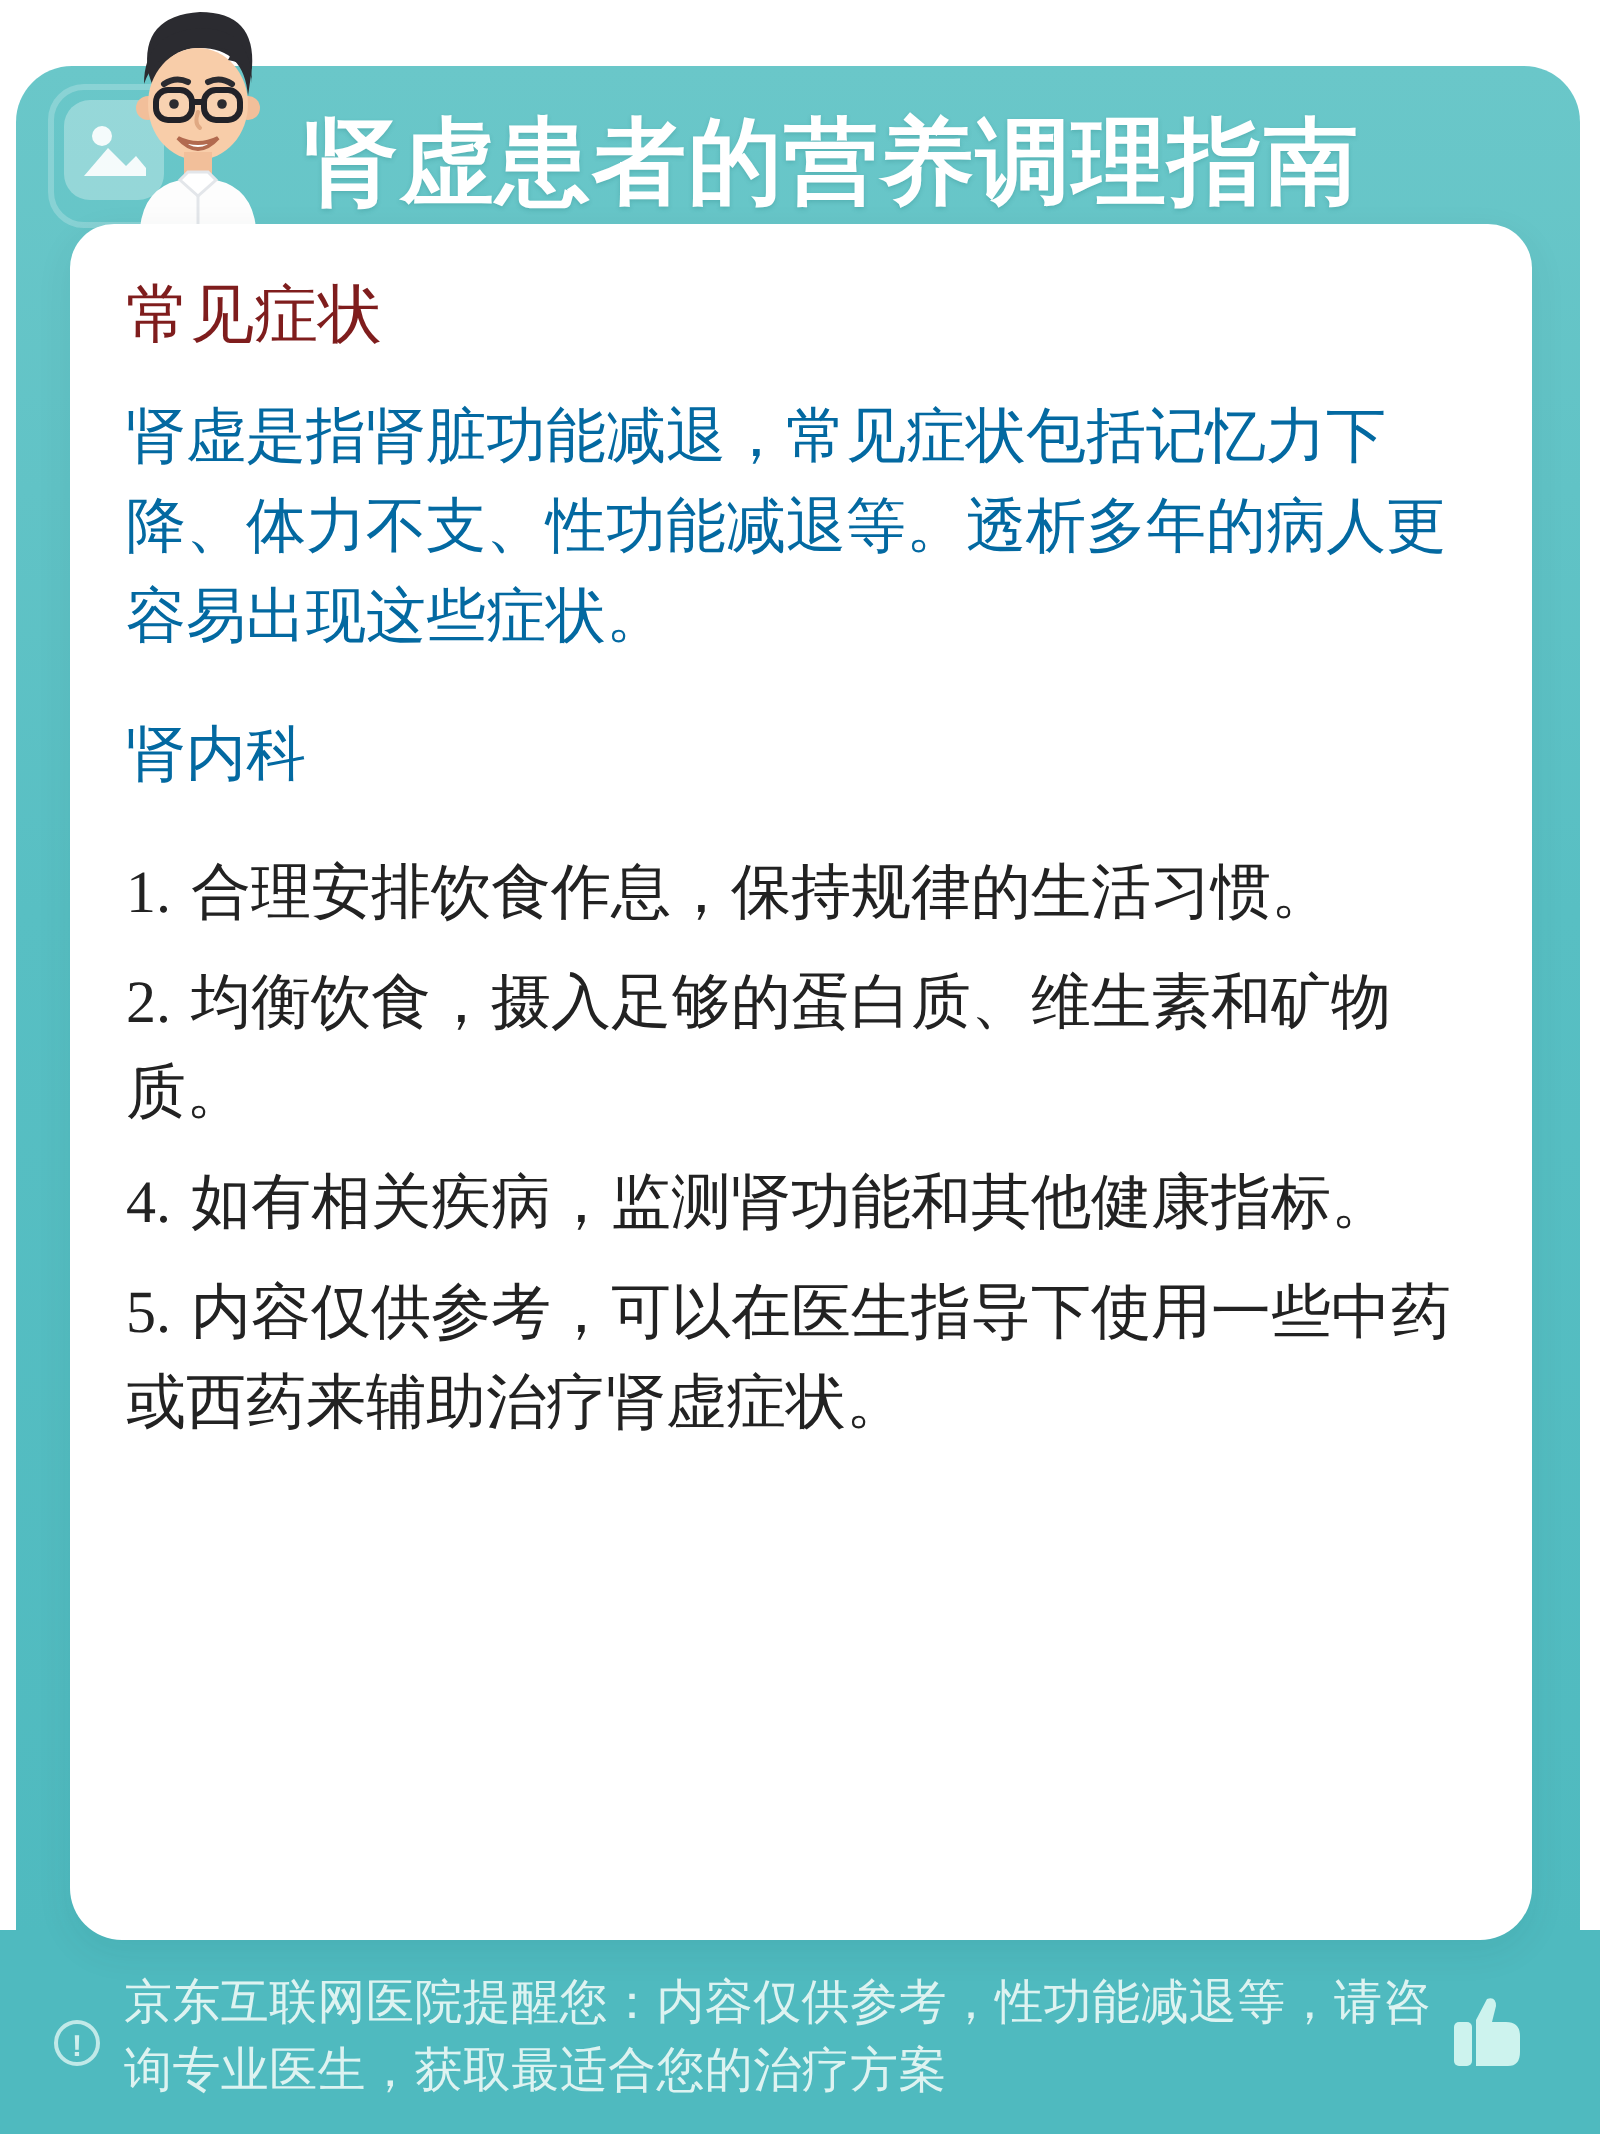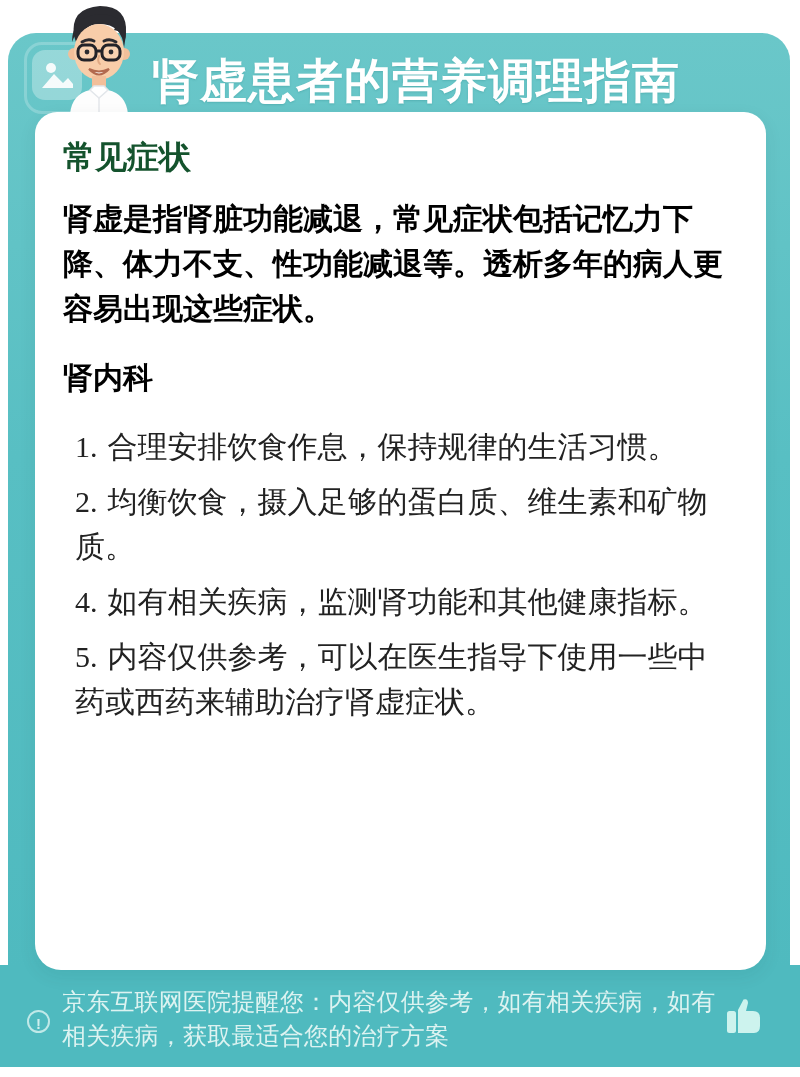--- a/index.html
+++ b/index.html
@@ -46,27 +46,27 @@
   
   .content-card{
     position:absolute;left:35px;top:112px;width:731px;height:858px;
     background:#ffffff;border-radius:22px 22px 26px 26px;
     z-index:4;box-sizing:border-box;
     padding:28px 28px 0 28px;
     box-shadow:0 6px 18px rgba(0,70,70,0.08);
   }
   .content-card h2{
     margin:0 0 22px 0;
-    font-size:32px;line-height:34px;font-weight:bold;color:#14532d;
+    font-size:32px;line-height:34px;font-weight:normal;color:#7f1d1d;
   }
   .content-card p.body{
     margin:0 0 24px 0;
-    font-size:30px;line-height:45px;color:#000000;font-weight:bold;
+    font-size:30px;line-height:45px;color:#0369a1;
   }
-  .tips-list{margin:12px;padding:0;list-style:none;}
+  .tips-list{margin:0;padding:0;list-style:none;}
   .tips-list li{
     margin:0 0 10px 0;
     font-size:30px;line-height:45px;color:#222222;
   }
   .num{
     font-family:"Liberation Serif","DejaVu Serif",serif;
     margin-right:10px;
   }
   
   .info-icon{
@@ -144,19 +144,19 @@
 
   <ul class="tips-list">
     <li><span class="num">1.</span><span>合理安排饮食作息，保持规律的生活习惯。</span></li>
     <li><span class="num">2.</span><span>均衡饮食，摄入足够的蛋白质、维生素和矿物质。</span></li>
     <li><span class="num">4.</span><span>如有相关疾病，监测肾功能和其他健康指标。</span></li>
     <li><span class="num">5.</span><span>内容仅供参考，可以在医生指导下使用一些中药或西药来辅助治疗肾虚症状。</span></li>
   </ul>
 </div>
 
 <div class="info-icon">!</div>
-<div class="footer-notice">京东互联网医院提醒您：内容仅供参考，如有相关疾病，如有相关疾病，获取最适合您的治疗方案</div>
+<div class="footer-notice">京东互联网医院提醒您：内容仅供参考，性功能减退等，请咨询专业医生，获取最适合您的治疗方案</div>
 <button class="thumb-btn" aria-label="like">
   <svg width="40" height="40" viewBox="0 0 40 40">
     <rect x="3" y="15" width="9" height="22" rx="2.5" fill="#cdf3ee"></rect>
     <path d="M14 37 L30 37 Q36 37 36 30 L36 22 Q36 15 29 15 L22 15 L24 7 Q24 2 19.5 3.5 L14 14 Z" fill="#cdf3ee"></path>
   </svg>
 </button>
 
 </body></html>

